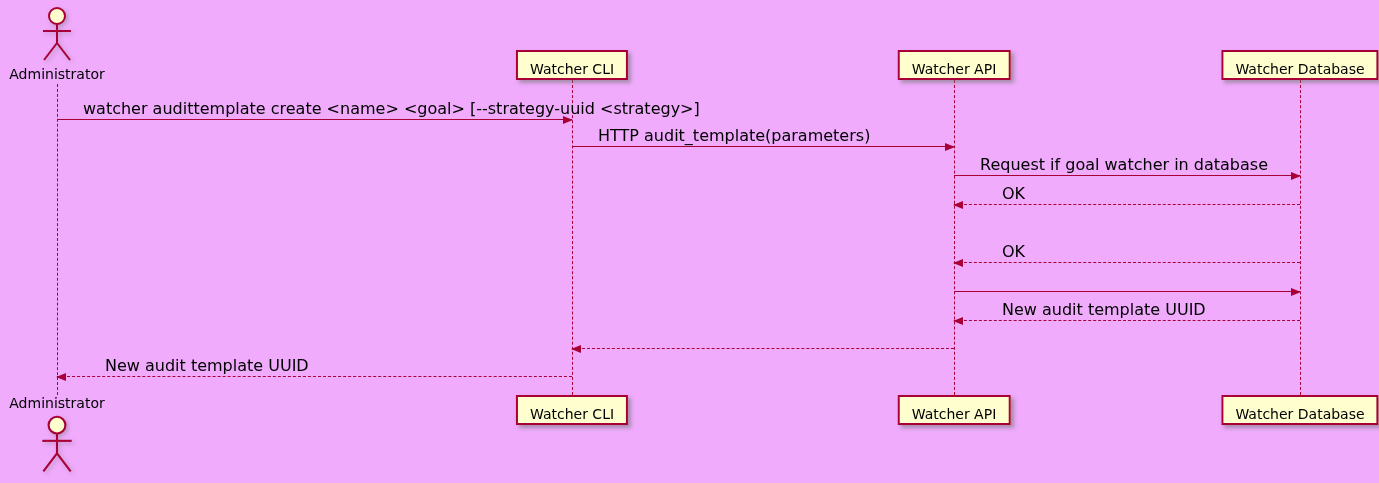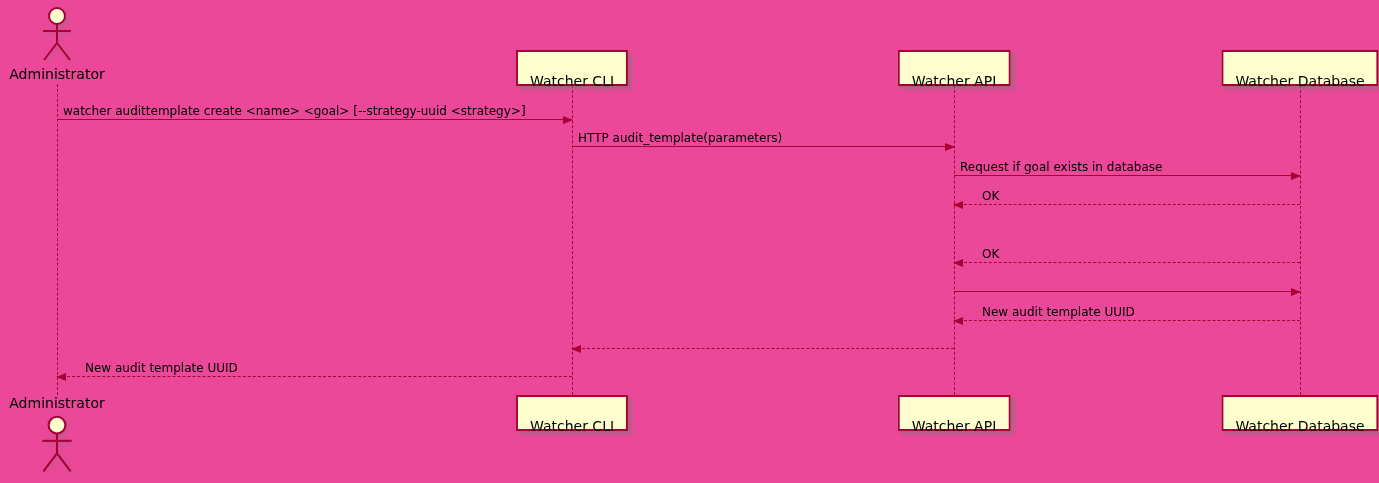--- a/index.html
+++ b/index.html
@@ -6,35 +6,35 @@
     --accent:#A80036;
     --fill:#FEFECE;
     --text:#000000;
   }
   *{margin:0;padding:0;box-sizing:border-box;}
   html,body{background:#ffffff;}
   body{font-family:"DejaVu Sans","Liberation Sans",sans-serif;color:var(--text);}
   .diagram{
     position:relative;
     width:1379px;height:483px;
-    background:#ec4899;
+    background:#f0abfc;
     overflow:hidden;
   }
   
   .lifeline{
     position:absolute;
     width:0;
     border-left:1px dashed var(--accent);
   }
   
   .pbox{
     position:absolute;
     height:30px;
     line-height:26px;
-    padding:16px 12px;
+    padding:4px 12px;
     background:var(--fill);
     border:2px solid var(--accent);
     box-shadow:3px 3px 4px rgba(119,119,119,0.6);
     font-size:14px;
     white-space:nowrap;
     transform:translateX(-50%);
     text-align:center;
     z-index:3;
   }
   
@@ -50,21 +50,21 @@
   }
   
   .msg{position:absolute;height:20px;z-index:2;}
   .msg .line{
     position:absolute;left:0;right:0;bottom:0;height:0;
     border-top:1px solid var(--accent);
   }
   .msg.dashed .line{border-top-style:dashed;}
   .msg .label{
     position:absolute;bottom:2px;
-    font-size:12px;white-space:nowrap;
+    font-size:16px;white-space:nowrap;margin-left:20px;
   }
   .msg.dir-right .label{left:6px;}
   .msg.dir-left .label{left:28px;}
   .head{position:absolute;width:0;height:0;bottom:-4px;}
   .msg.dir-right .head{
     right:-1px;
     border-top:4px solid transparent;
     border-bottom:4px solid transparent;
     border-left:10px solid var(--accent);
   }
@@ -106,21 +106,21 @@
       <span class="head"></span>
   </div>
 
   <div class="msg solid dir-right" style="left:572px;width:382px;top:127px;">
     <span class="label">HTTP audit_template(parameters)</span>
     <span class="line"></span>
       <span class="head"></span>
   </div>
 
   <div class="msg solid dir-right" style="left:954px;width:346px;top:156px;">
-    <span class="label">Request if goal exists in database</span>
+    <span class="label">Request if goal watcher in database</span>
     <span class="line"></span>
       <span class="head"></span>
   </div>
 
   <div class="msg dashed dir-left" style="left:954px;width:346px;top:185px;">
     <span class="label">OK</span>
     <span class="line"></span>
       <span class="head"></span>
   </div>
 

